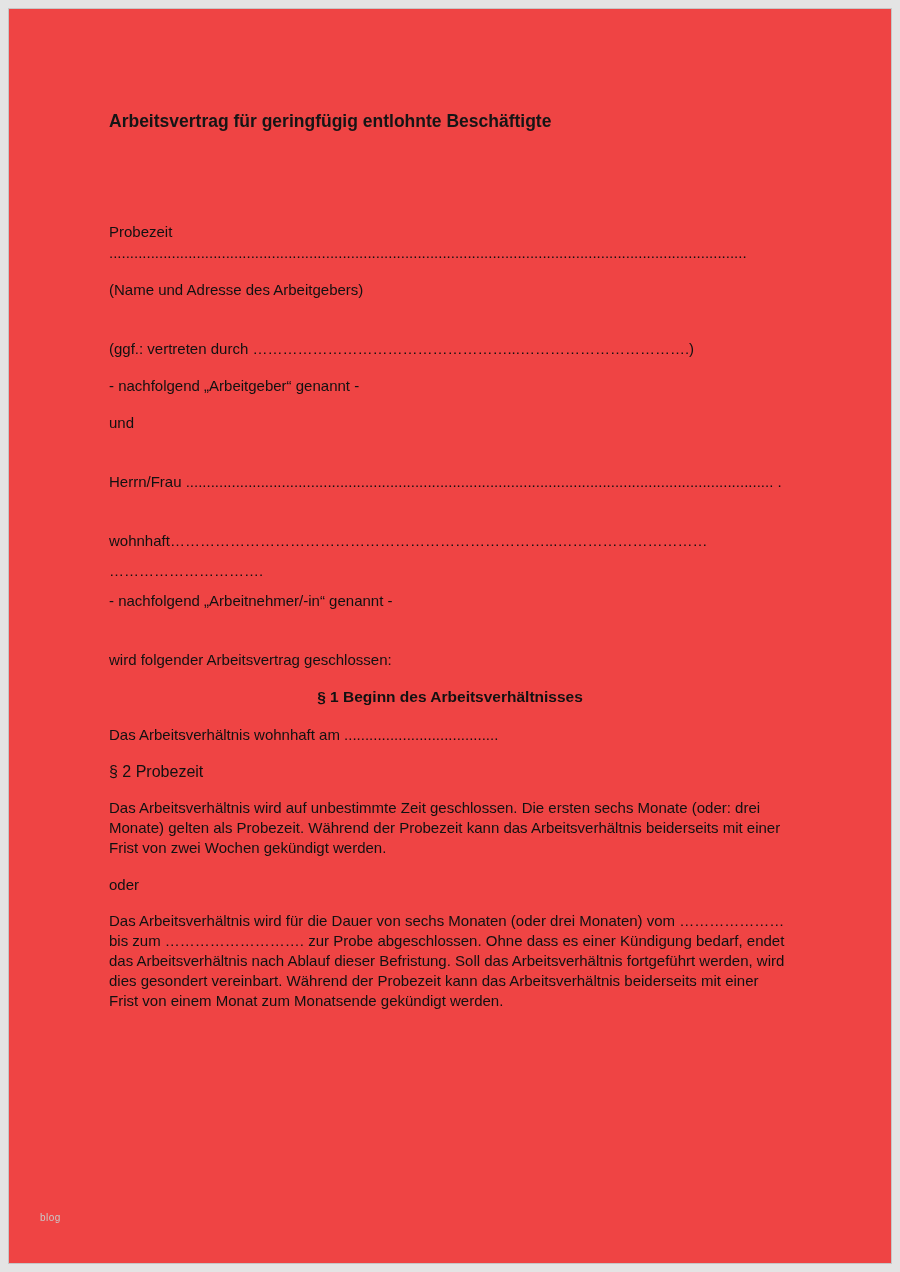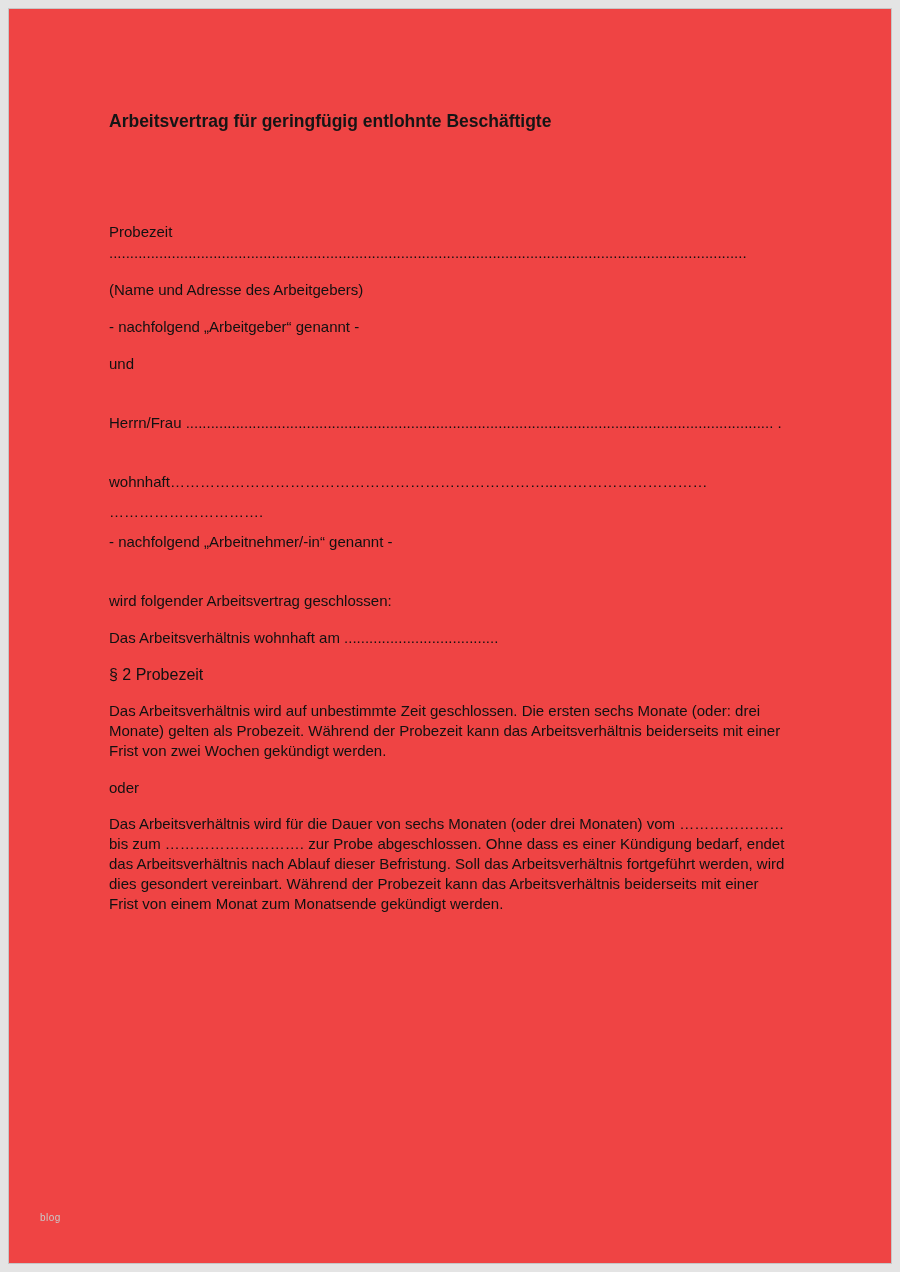--- a/index.html
+++ b/index.html
@@ -74,31 +74,33 @@
 <body>
 
 <div class="canvas">
   <div class="page">
 
     <h1 class="title">Arbeitsvertrag für geringfügig entlohnte Beschäftigte</h1>
 
     <p class="line">Probezeit .........................................................................................................................................................</p>
     <p class="line">(Name und Adresse des Arbeitgebers)</p>
 
+    <p class="line gap">(ggf.: vertreten durch ……………………………………………...…………………………….)</p>
     <p class="line">- nachfolgend „Arbeitgeber“ genannt -</p>
     <p class="line">und</p>
 
     <p class="line gap">Herrn/Frau ............................................................................................................................................. .</p>
 
     <p class="line gap tight">wohnhaft…………………………………………………………………...…………………………</p>
     <p class="line tight">………………………….</p>
     <p class="line">- nachfolgend „Arbeitnehmer/-in“ genannt -</p>
 
     <p class="line gap">wird folgender Arbeitsvertrag geschlossen:</p>
 
+    <h2 class="heading-center gap">§ 1 Beginn des Arbeitsverhältnisses</h2>
     <p class="line">Das Arbeitsverhältnis wohnhaft am  .....................................</p>
 
     <h2 class="heading-left">§ 2 Probezeit</h2>
     <p class="para">Das Arbeitsverhältnis wird auf unbestimmte Zeit geschlossen. Die ersten sechs Monate (oder: drei Monate) gelten als Probezeit. Während der Probezeit kann das Arbeitsverhältnis beiderseits mit einer Frist von zwei Wochen gekündigt werden.</p>
     <p class="line">oder</p>
     <p class="para">Das Arbeitsverhältnis wird für die Dauer von sechs Monaten (oder drei Monaten) vom …………………  bis zum  ……………………….  zur Probe abgeschlossen. Ohne dass es einer Kündigung bedarf, endet das Arbeitsverhältnis nach Ablauf dieser Befristung. Soll das Arbeitsverhältnis fortgeführt werden, wird dies gesondert vereinbart. Während der Probezeit kann das Arbeitsverhältnis beiderseits mit einer Frist von einem Monat zum Monatsende gekündigt werden.</p>
 
   </div>
 
   <span class="watermark">blog</span>

